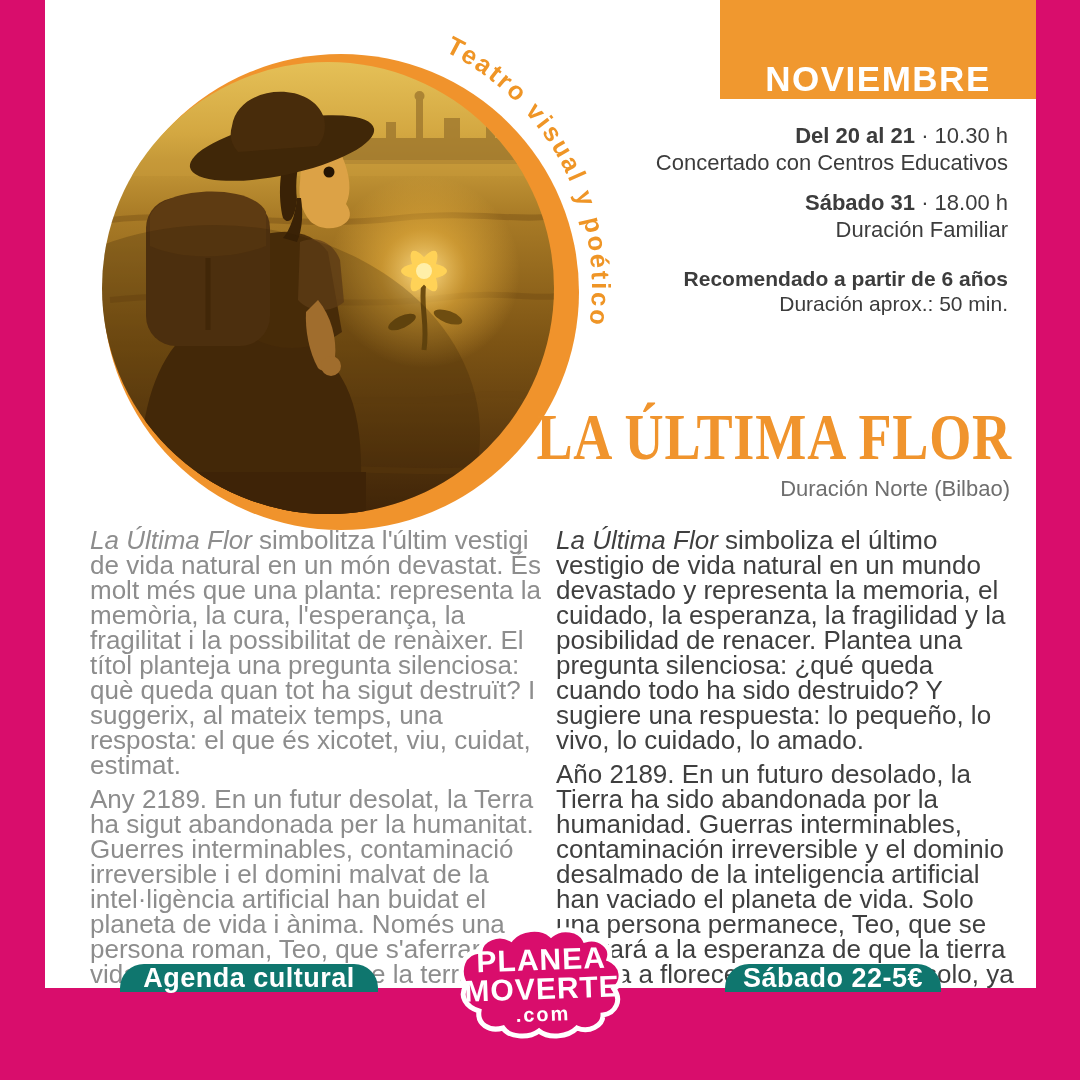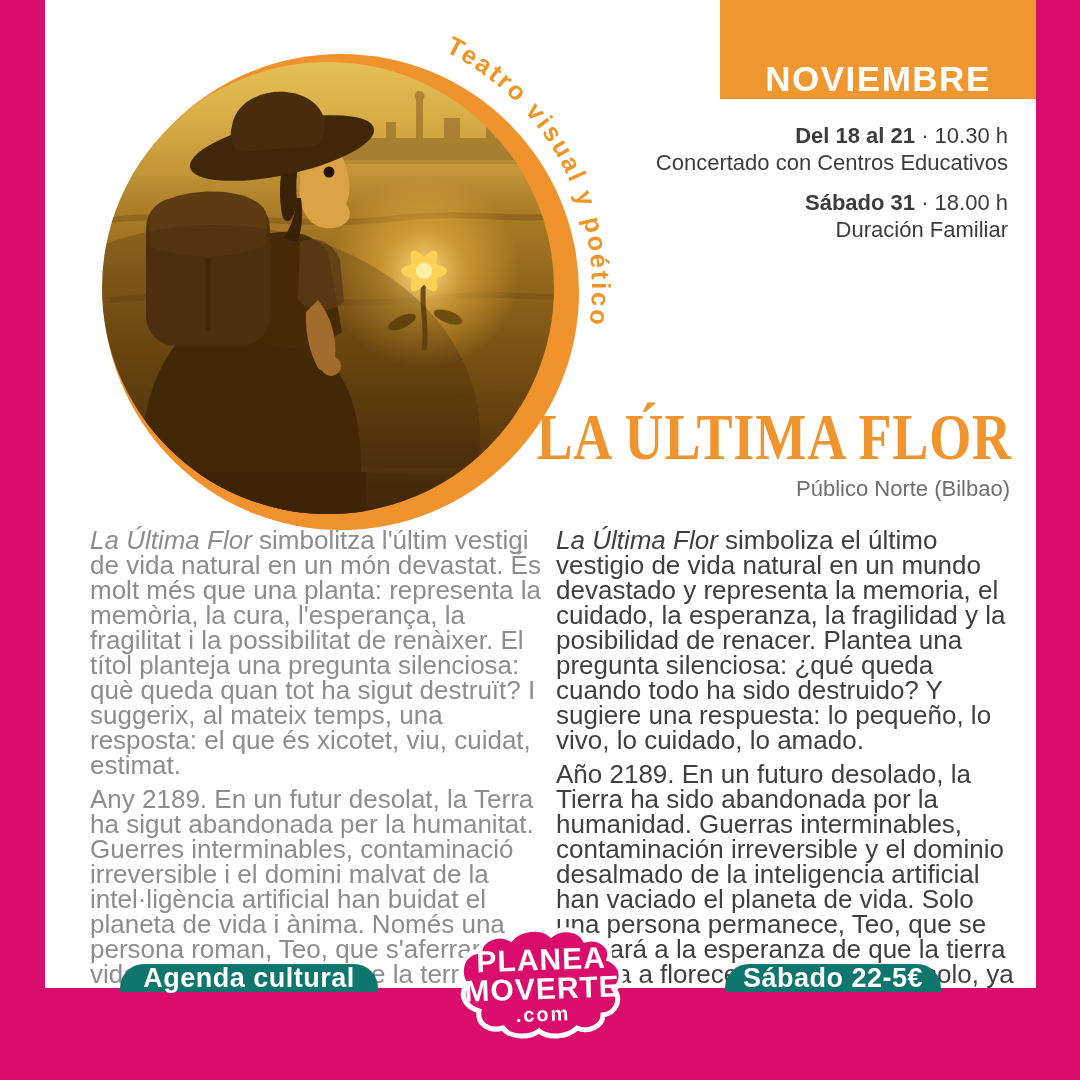--- a/index.html
+++ b/index.html
@@ -148,31 +148,35 @@
 
   <div class="abs border-left"></div>
   <div class="abs border-right"></div>
 
   <div class="abs banner">
     <span>NOVIEMBRE</span>
   </div>
 
   <div class="abs schedule">
     <div class="blk">
-      <div><b>Del 18 al 21</b><span> · 10.30 h</span></div>
+      <div><b>Del 20 al 21</b><span> · 10.30 h</span></div>
       <div>Concertado con Centros Educativos</div>
     </div>
     <div class="blk">
       <div><b>Sábado 31</b><span> · 18.00 h</span></div>
       <div>Duración Familiar</div>
     </div>
+    <div class="blk blk3">
+      <div><b>Recomendado a partir de 6 años</b></div>
+      <div>Duración aprox.: 50 min.</div>
+    </div>
   </div>
 
   <div class="abs title">LA ÚLTIMA FLOR</div>
-  <div class="abs company">Público Norte (Bilbao)</div>
+  <div class="abs company">Duración Norte (Bilbao)</div>
 
   <div class="abs col col-ca">
     <p><span class="lead">La Última Flor</span><span> simbolitza l'últim vestigi de vida natural en un món devastat. És molt més que una planta: representa la memòria, la cura, l'esperança, la fragilitat i la possibilitat de renàixer. El títol planteja una pregunta silenciosa: què queda quan tot ha sigut destruït? I suggerix, al mateix temps, una resposta: el que és xicotet, viu, cuidat, estimat.</span></p>
     <p>Any 2189. En un futur desolat, la Terra ha sigut abandonada per la humanitat. Guerres interminables, contaminació irreversible i el domini malvat de la intel·ligència artificial han buidat el planeta de vida i ànima. Només una persona roman, Teo, que s'aferrarà a la vida amb l'esperança que la terra torne a florir. Teo no estarà sol, ja que compta amb una grata companyia, Lore, una humil planta. Junts crearan un bell univers transformant els pocs recursos al seu voltant.</p>
   </div>
   <div class="abs col col-es">
     <p><span class="lead">La Última Flor</span><span> simboliza el último vestigio de vida natural en un mundo devastado y representa la memoria, el cuidado, la esperanza, la fragilidad y la posibilidad de renacer. Plantea una pregunta silenciosa: ¿qué queda cuando todo ha sido destruido? Y sugiere una respuesta: lo pequeño, lo vivo, lo cuidado, lo amado.</span></p>
     <p>Año 2189. En un futuro desolado, la Tierra ha sido abandonada por la humanidad. Guerras interminables, contaminación irreversible y el dominio desalmado de la inteligencia artificial han vaciado el planeta de vida. Solo una persona permanece, Teo, que se aferrará a la esperanza de que la tierra vuelva a florecer. Teo no estará solo, ya que cuenta con la compañía de Lore, una humilde planta. Juntos, crearán un universo hermoso transformando los pocos recursos a su alrededor.</p>
   </div>
 

